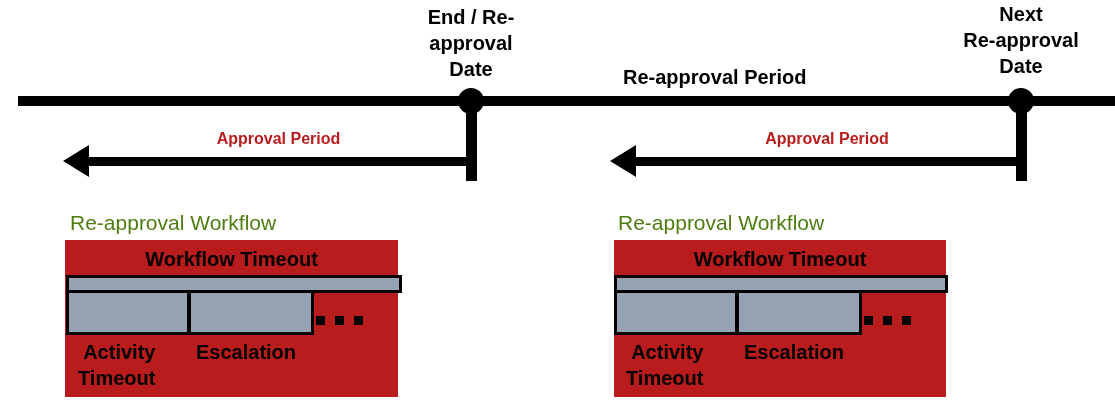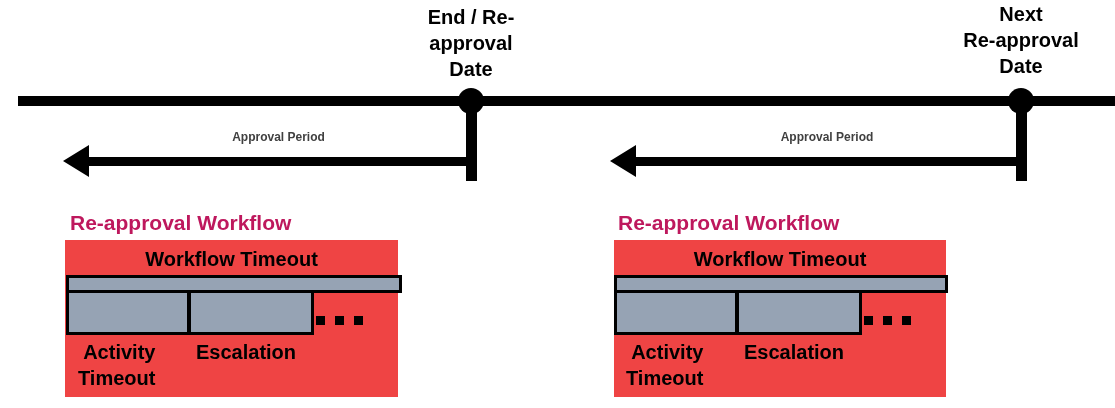--- a/index.html
+++ b/index.html
@@ -68,38 +68,38 @@
   .arrow-head {
     position: absolute;
     width: 0;
     height: 0;
     border-top: 16px solid transparent;
     border-bottom: 16px solid transparent;
     border-right: 26px solid #000000;
   }
   .arrow-label {
     position: absolute;
-    font-size: 12px;
-    font-weight: bold;
-    color: #404040;
+    font-size: 16px;
+    font-weight: bold;
+    color: #b91c1c;
     white-space: nowrap;
     text-align: center;
   }
 
   
   .wf-heading {
     position: absolute;
     font-size: 21px;
-    font-weight: bold;
-    color: #be185d;
+    font-weight: normal;
+    color: #4d7c0f;
     white-space: nowrap;
   }
   .wf-panel {
     position: absolute;
-    background: #ef4444;
+    background: #b91c1c;
   }
   .wf-timeout-label {
     position: absolute;
     left: 0;
     top: 8px;
     width: 100%;
     text-align: center;
     font-size: 20px;
     font-weight: bold;
     color: #000000;
@@ -156,20 +156,21 @@
 Date</div>
   <div class="milestone-stem" style="left: 448px; top: 101px; height: 80px;"></div>
   <div class="milestone-dot" style="left: 440px; top: 88px;"></div>
 
   <div class="milestone-label" style="left: 903px; top: 1px; width: 200px;">Next
 Re-approval
 Date</div>
   <div class="milestone-stem" style="left: 998px; top: 101px; height: 80px;"></div>
   <div class="milestone-dot" style="left: 990px; top: 88px;"></div>
 
+  <div class="period-label" style="left: 605px; top: 66px;">Re-approval Period</div>
 
   <div class="arrow-label" style="left: 68px; top: 130px; width: 385px;">Approval Period</div>
   <div class="arrow-shaft" style="left: 68px; top: 157px; width: 385px;"></div>
   <div class="arrow-head" style="left: 45px; top: 145px;"></div>
 
   <div class="arrow-label" style="left: 615px; top: 130px; width: 388px;">Approval Period</div>
   <div class="arrow-shaft" style="left: 615px; top: 157px; width: 388px;"></div>
   <div class="arrow-head" style="left: 592px; top: 145px;"></div>
 
   <div class="wf-heading" style="left: 52px; top: 211px;">Re-approval Workflow</div>

